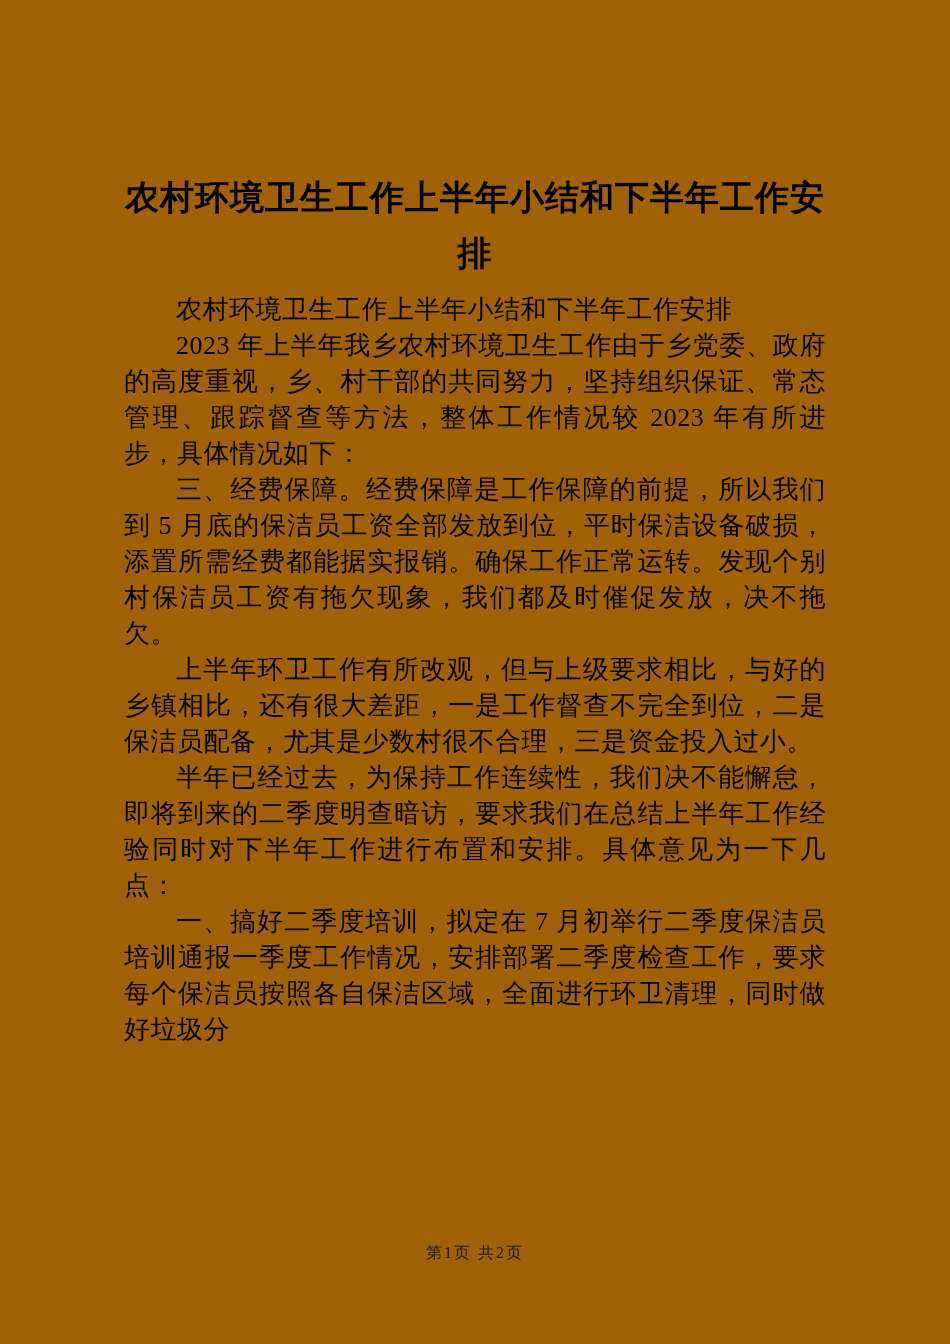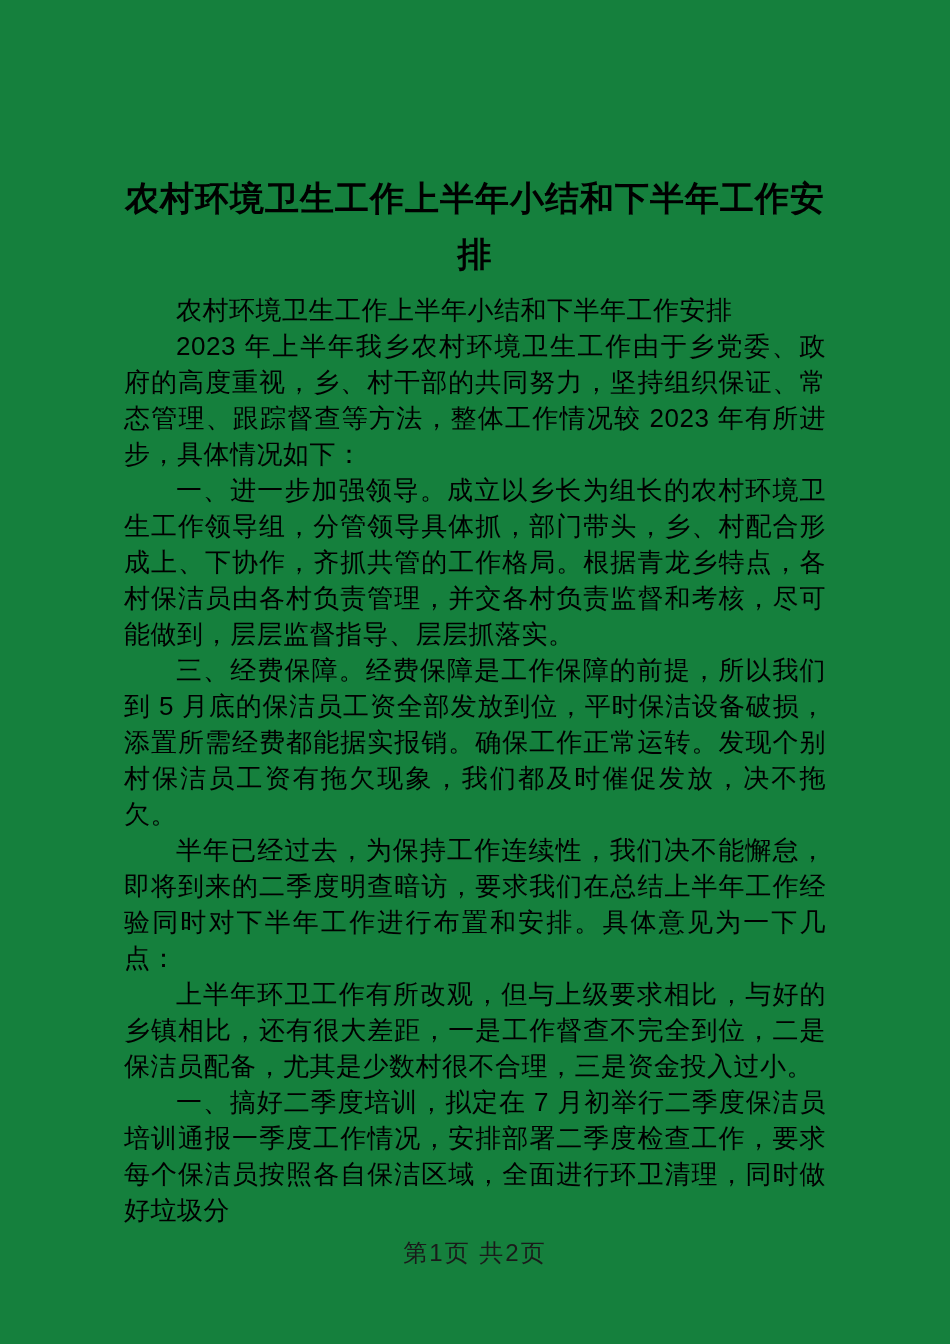--- a/index.html
+++ b/index.html
@@ -4,23 +4,23 @@
 <style>
   html, body {
     margin: 0;
     padding: 0;
     background: #ffffff;
   }
   .page {
     position: relative;
     width: 950px;
     height: 1344px;
-    background: #15803d;
+    background: #a16207;
     color: #000000;
-    font-family: Liberation Sans, sans-serif;
+    font-family: Liberation Serif, serif;
     overflow: hidden;
   }
   .content {
     position: absolute;
     left: 124px;
     top: 170px;
     width: 702px;
   }
   .doc-title {
     font-size: 34px;
@@ -39,34 +39,33 @@
     text-justify: inter-ideograph;
     word-break: break-all;
     letter-spacing: 0.5px;
   }
   .footer {
     position: absolute;
     left: 0;
     top: 1240px;
     width: 100%;
     text-align: center;
-    font-size: 24px;
+    font-size: 16px;
     line-height: 26px;
     color: #1a1a1a;
     letter-spacing: 2px;
   }
 </style>
 </head>
 <body>
 
 <div class="page">
   <div class="content">
     <h1 class="doc-title">农村环境卫生工作上半年小结和下半年工作安排</h1>
     <p class="para">农村环境卫生工作上半年小结和下半年工作安排</p>
     <p class="para">2023 年上半年我乡农村环境卫生工作由于乡党委、政府的高度重视，乡、村干部的共同努力，坚持组织保证、常态管理、跟踪督查等方法，整体工作情况较 2023 年有所进步，具体情况如下：</p>
-    <p class="para">一、进一步加强领导。成立以乡长为组长的农村环境卫生工作领导组，分管领导具体抓，部门带头，乡、村配合形成上、下协作，齐抓共管的工作格局。根据青龙乡特点，各村保洁员由各村负责管理，并交各村负责监督和考核，尽可能做到，层层监督指导、层层抓落实。</p>
     <p class="para">三、经费保障。经费保障是工作保障的前提，所以我们到 5 月底的保洁员工资全部发放到位，平时保洁设备破损，添置所需经费都能据实报销。确保工作正常运转。发现个别村保洁员工资有拖欠现象，我们都及时催促发放，决不拖欠。</p>
+    <p class="para">上半年环卫工作有所改观，但与上级要求相比，与好的乡镇相比，还有很大差距，一是工作督查不完全到位，二是保洁员配备，尤其是少数村很不合理，三是资金投入过小。</p>
     <p class="para">半年已经过去，为保持工作连续性，我们决不能懈怠，即将到来的二季度明查暗访，要求我们在总结上半年工作经验同时对下半年工作进行布置和安排。具体意见为一下几点：</p>
-    <p class="para">上半年环卫工作有所改观，但与上级要求相比，与好的乡镇相比，还有很大差距，一是工作督查不完全到位，二是保洁员配备，尤其是少数村很不合理，三是资金投入过小。</p>
     <p class="para">一、搞好二季度培训，拟定在 7 月初举行二季度保洁员培训通报一季度工作情况，安排部署二季度检查工作，要求每个保洁员按照各自保洁区域，全面进行环卫清理，同时做好垃圾分</p>
   </div>
   <div class="footer">第1页 共2页</div>
 </div>
 
 </body></html>

